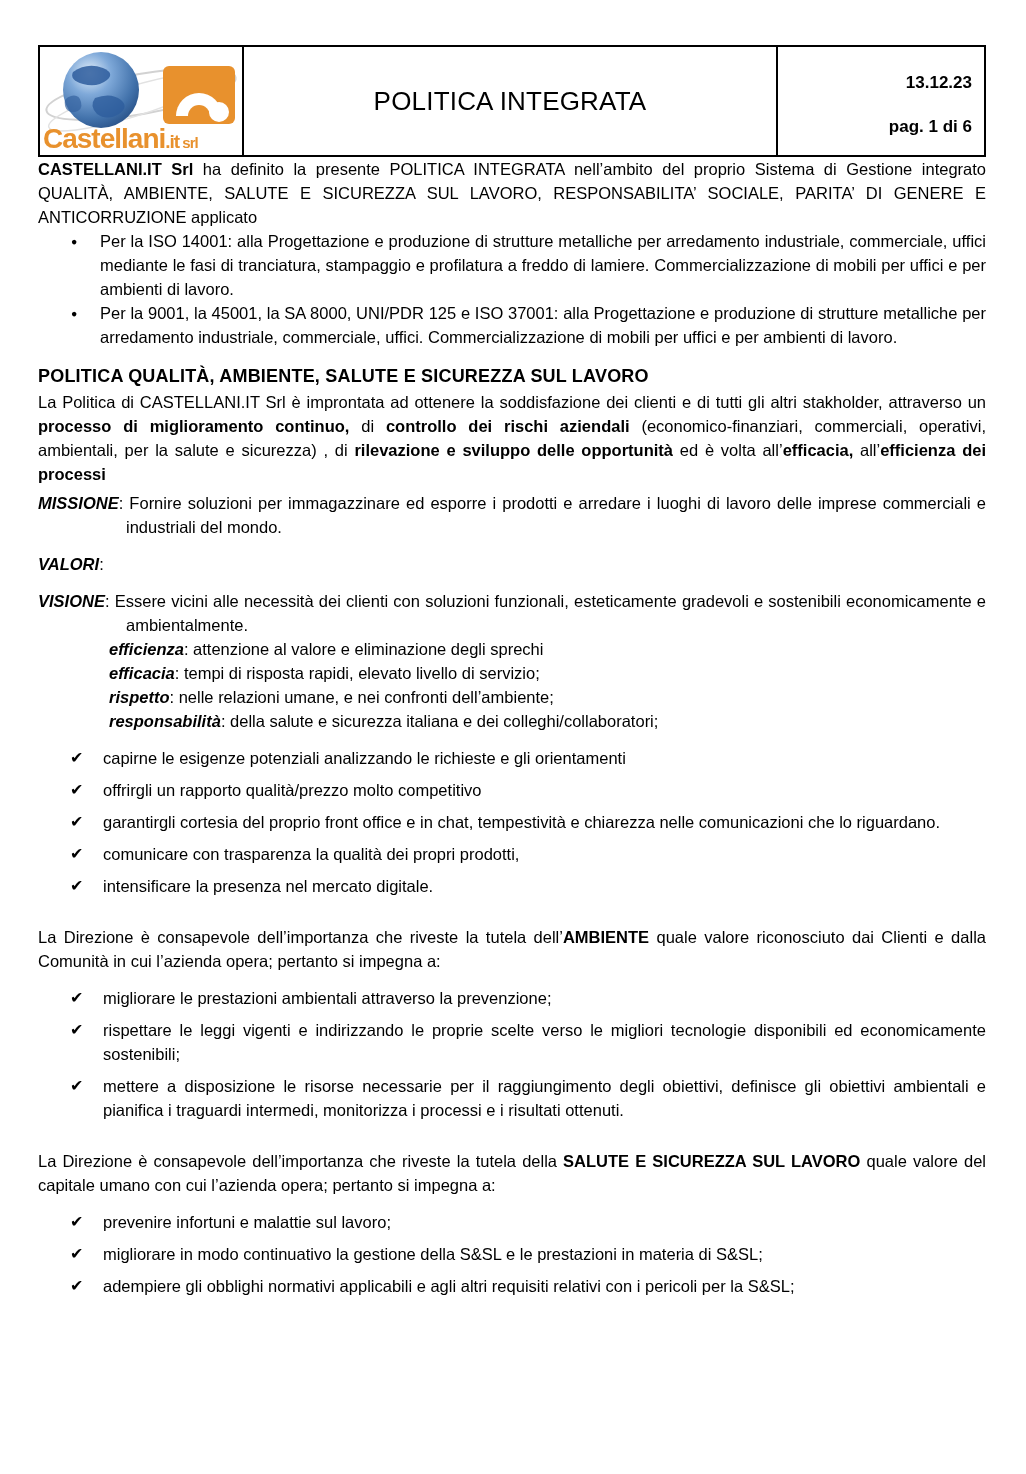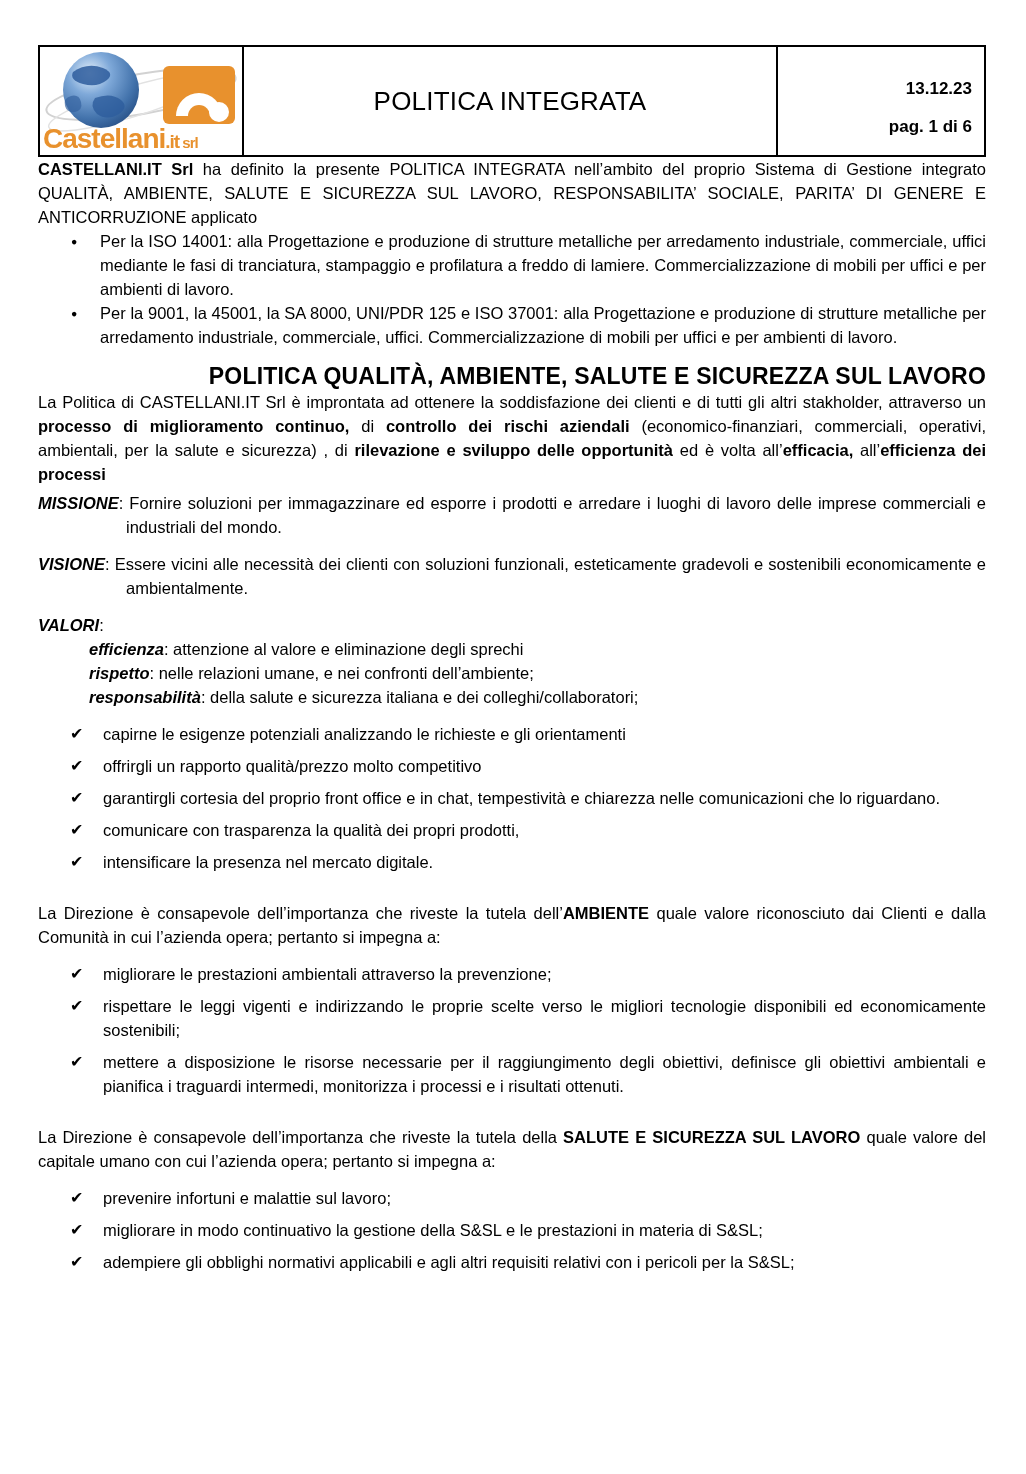--- a/index.html
+++ b/index.html
@@ -42,51 +42,51 @@
     font-size: 26px;
     letter-spacing: .2px;
   }
   .h-meta {
     width: 182px;
     border-left: 2px solid #000;
     display: flex;
     flex-direction: column;
     justify-content: space-between;
     align-items: flex-end;
-    padding: 30px 12px 16px 12px;
+    padding: 24px 12px 16px 12px;
     font-weight: bold;
     font-size: 17px;
   }
 
   
   .para { margin: 0; text-align: justify; }
   .b  { font-weight: bold; }
   .bi { font-weight: bold; font-style: italic; }
 
   .intro { }
 
   ul.dots { list-style: none; margin: 0; padding: 0; }
   ul.dots li { position: relative; padding-left: 62px; text-align: justify; }
   .dot { position: absolute; left: 33px; top: 0; font-size: 10.5px; line-height: 24px; }
 
   .sec-title {
-    font-size: 23px;
+    font-size: 18px;
     font-weight: bold;
-    text-align: right;
+    text-align: left;
     margin: 13px 0 0 0;
     line-height: 28px;
     letter-spacing: .2px;
   }
 
   .hang { padding-left: 88px; text-indent: -88px; }
   .missione { margin-top: 5px; }
   .visione  { margin-top: 13px; }
 
   .valori-label { margin-top: 13px; }
-  .v-item { margin-left: 51px; text-align: justify; }
+  .v-item { margin-left: 71px; text-align: justify; }
 
   .gap { margin-top: 27px; }
 
   ul.checks { list-style: none; margin: 13px 0 0 0; padding: 0; }
   ul.checks li { position: relative; padding-left: 65px; text-align: justify; }
   ul.checks li + li { margin-top: 8px; }
   .check { position: absolute; left: 32px; top: 0; font-size: 16px; line-height: 24px; }
 </style>
 </head>
 <body>
@@ -130,25 +130,26 @@
     <li><span class="dot">●</span><span>Per la ISO 14001: alla Progettazione e produzione di strutture metalliche per arredamento industriale, commerciale, uffici mediante le fasi di tranciatura, stampaggio e profilatura a freddo di lamiere. Commercializzazione di mobili per uffici e per ambienti di lavoro.</span></li>
     <li><span class="dot">●</span><span>Per la 9001, la 45001, la SA 8000, UNI/PDR 125 e ISO 37001: alla Progettazione e produzione di strutture metalliche per arredamento industriale, commerciale, uffici. Commercializzazione di mobili per uffici e per ambienti di lavoro.</span></li>
   </ul>
 
   <h2 class="sec-title">POLITICA QUALITÀ, AMBIENTE, SALUTE E SICUREZZA SUL LAVORO</h2>
 
   <p class="para"><span>La Politica di CASTELLANI.IT Srl è improntata ad ottenere la soddisfazione dei clienti e di tutti gli altri stakholder, attraverso un </span><span class="b">processo di miglioramento continuo,</span><span> di </span><span class="b">controllo dei rischi aziendali</span><span> (economico-finanziari, commerciali, operativi, ambientali, per la salute e sicurezza) , di </span><span class="b">rilevazione e sviluppo delle opportunità</span><span> ed è volta all’</span><span class="b">efficacia,</span><span> all’</span><span class="b">efficienza dei processi</span></p>
 
   <p class="para hang missione"><span class="bi">MISSIONE</span><span>: Fornire soluzioni per immagazzinare ed esporre i prodotti e arredare i luoghi di lavoro delle imprese commerciali e industriali del mondo.</span></p>
 
+  <p class="para valori-label"><span class="bi">VALORI</span><span>:</span></p>
+
   <p class="para hang visione"><span class="bi">VISIONE</span><span>: Essere vicini alle necessità dei clienti con soluzioni funzionali, esteticamente gradevoli e sostenibili economicamente e ambientalmente.</span></p>
-
-  <p class="para valori-label"><span class="bi">VALORI</span><span>:</span></p>
   <div>
     <div class="v-item"><span class="bi">efficienza</span><span>: attenzione al valore e eliminazione degli sprechi</span></div>
+    <div class="v-item"><span class="bi">efficacia</span><span>: tempi di risposta rapidi, elevato livello di servizio;</span></div>
     <div class="v-item"><span class="bi">rispetto</span><span>: nelle relazioni umane, e nei confronti dell’ambiente;</span></div>
     <div class="v-item"><span class="bi">responsabilità</span><span>: della salute e sicurezza italiana e dei colleghi/collaboratori;</span></div>
   </div>
 
   <ul class="checks">
     <li><span class="check">✔</span><span>capirne le esigenze potenziali analizzando le richieste e gli orientamenti</span></li>
     <li><span class="check">✔</span><span>offrirgli un rapporto qualità/prezzo molto competitivo</span></li>
     <li><span class="check">✔</span><span>garantirgli cortesia del proprio front office e in chat, tempestività e chiarezza nelle comunicazioni che lo riguardano.</span></li>
     <li><span class="check">✔</span><span>comunicare con trasparenza la qualità dei propri prodotti,</span></li>
     <li><span class="check">✔</span><span>intensificare la presenza nel mercato digitale.</span></li>

